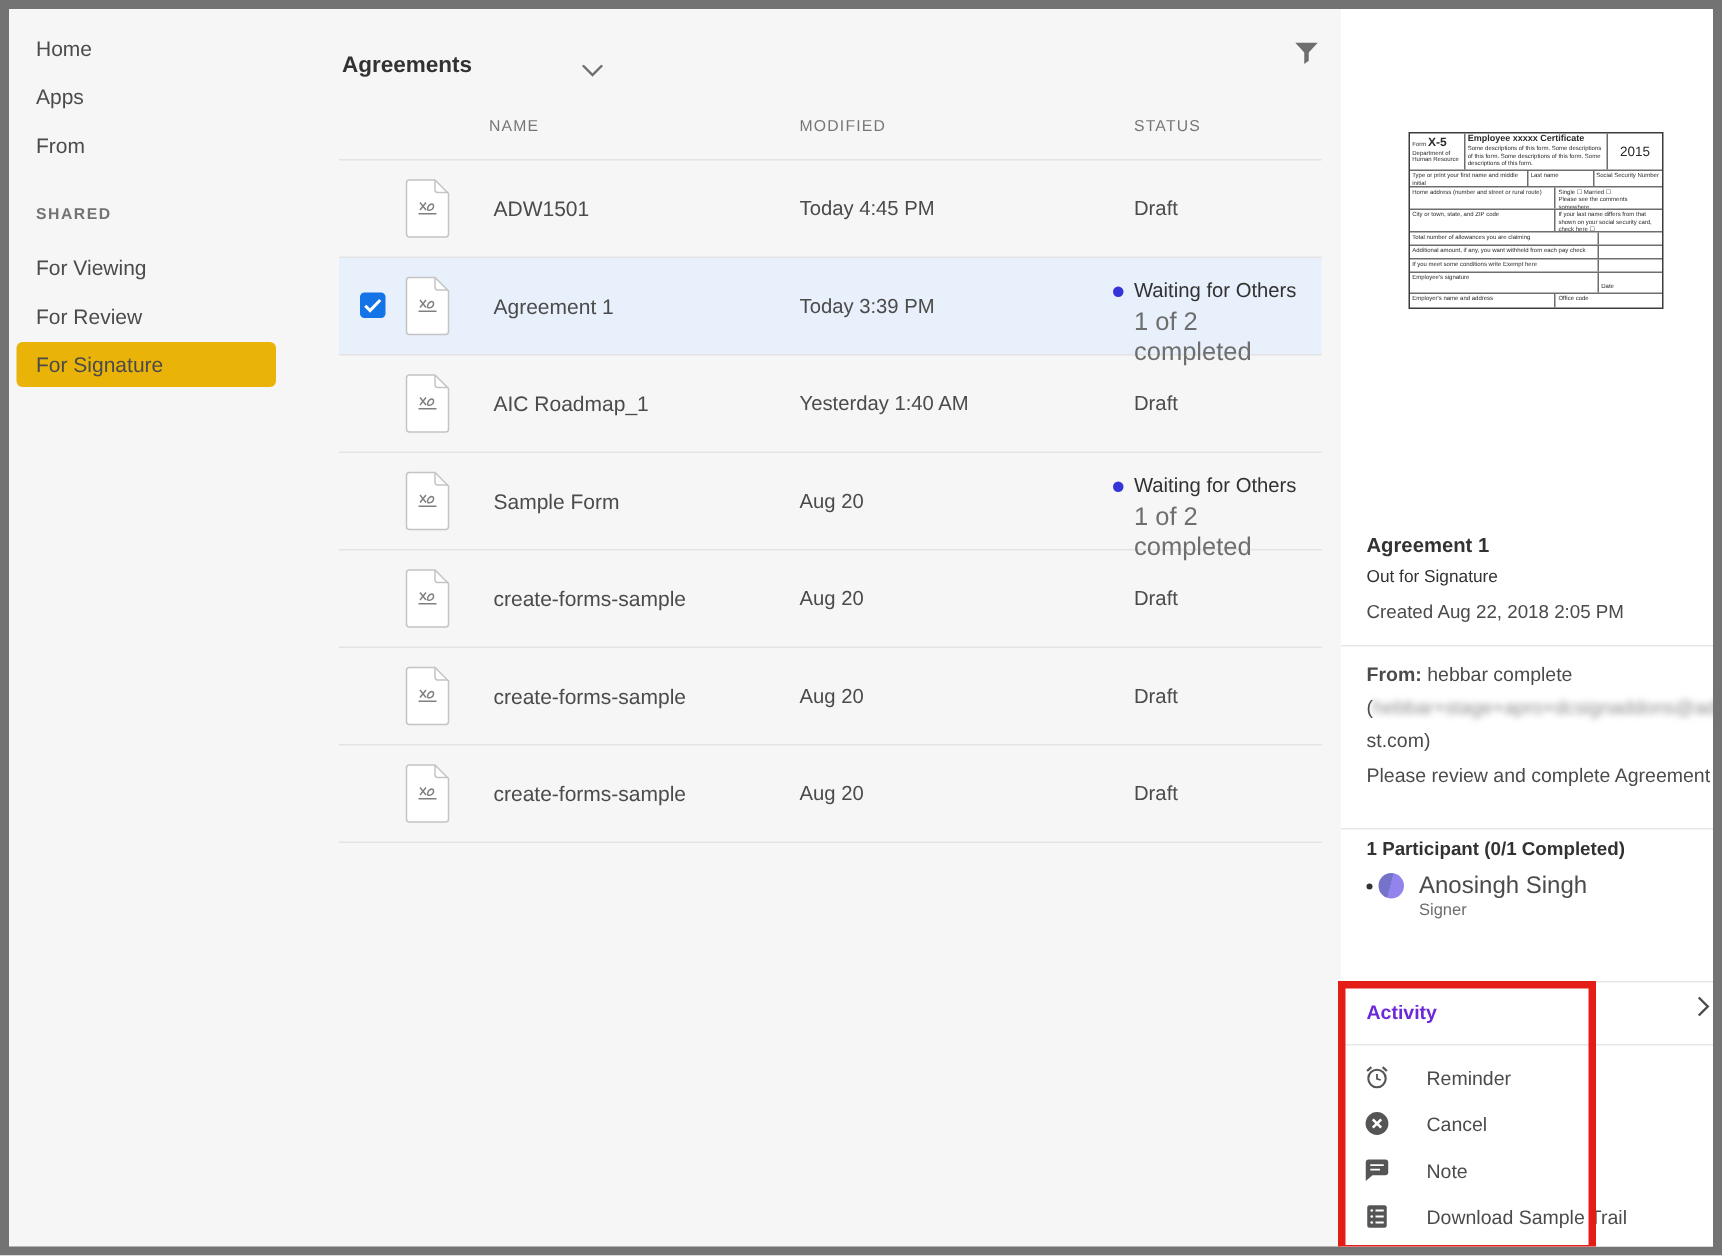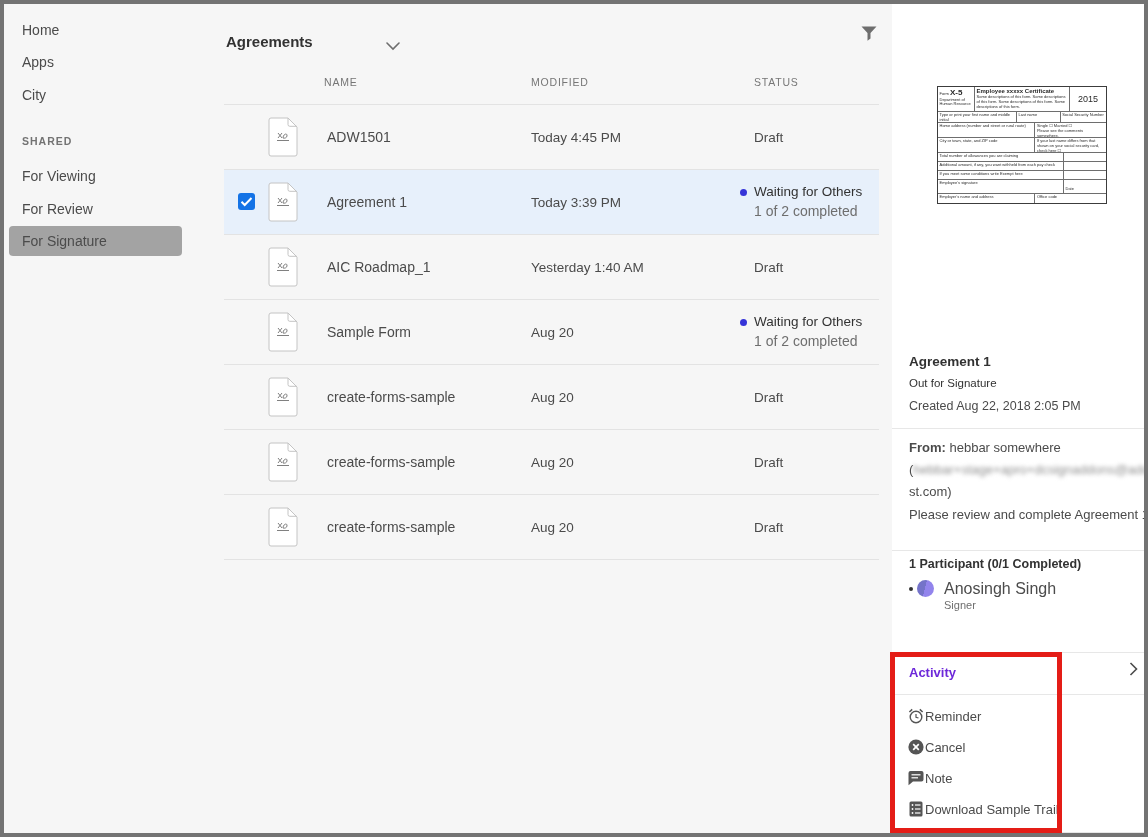--- a/index.html
+++ b/index.html
@@ -1,41 +1,41 @@
 <!DOCTYPE html>
 <html><head>
 <meta charset="utf-8">
 <style>
   html,body{margin:0;padding:0;background:#fff;}
-  .page{position:relative;width:1148px;height:837px;box-sizing:border-box;border:4px solid #737373;
+  .page{position:relative;width:1148px;height:837px;box-sizing:border-box;border:6px solid #737373;
         background:#f6f6f6;font-family:"Liberation Sans",sans-serif;color:#4b4b4b;overflow:hidden;}
 
   
   .side-item{position:absolute;left:18px;font-size:14px;color:#4b4b4b;cursor:pointer;white-space:nowrap;}
   .side-section{position:absolute;left:18px;font-size:10.5px;font-weight:bold;color:#737373;letter-spacing:1px;}
-  .side-pill{position:absolute;left:5px;width:173px;height:30px;background:#a3a3a3;border-radius:4px;}
+  .side-pill{position:absolute;left:5px;width:173px;height:30px;background:#eab308;border-radius:4px;}
   .side-pill span{position:absolute;left:13px;top:50%;transform:translateY(-50%);font-size:14px;color:#4b4b4b;}
 
   
   .list-title{position:absolute;left:222px;top:29px;font-size:15px;font-weight:bold;color:#323232;}
   .title-chev{position:absolute;left:382px;top:33px;cursor:pointer;}
   .filter-btn{position:absolute;left:857px;top:22px;cursor:pointer;}
   .col-head{position:absolute;top:72px;font-size:10.5px;color:#767676;letter-spacing:0.8px;}
 
   
   .rows{position:absolute;left:220px;top:100px;width:655px;border-top:1px solid #e3e3e3;}
   .row{position:relative;width:655px;height:64px;border-bottom:1px solid #e3e3e3;cursor:pointer;}
   .row.sel{background:#e7f0fb;}
   .row .cbx{position:absolute;left:14px;top:23px;width:17px;height:17px;background:#1473e6;border-radius:3px;cursor:pointer;}
   .icon-card{position:absolute;left:44px;top:12px;}
   .r-name{position:absolute;left:103px;top:50%;transform:translateY(-50%);font-size:14px;color:#4b4b4b;}
   .r-mod{position:absolute;left:307px;top:50%;transform:translateY(-50%);font-size:13.5px;color:#4b4b4b;}
   .r-status1{position:absolute;left:530px;top:50%;transform:translateY(-50%);font-size:13.5px;color:#4b4b4b;}
   .r-status-main{position:absolute;left:530px;top:14px;font-size:13.5px;color:#323232;}
-  .r-status-sub{position:absolute;left:530px;top:33px;font-size:14px;color:#6e6e6e;}
+  .r-status-sub{position:absolute;left:530px;top:33px;font-size:17px;color:#6e6e6e;}
   .r-dot{position:absolute;left:516px;top:19px;width:7px;height:7px;border-radius:50%;background:#3534d8;}
 
   
   .panel{position:absolute;left:888px;top:0;width:256px;height:833px;background:#ffffff;}
   .p-div{position:absolute;left:888px;width:258px;height:1px;background:#e7e7e7;}
   .p-text{position:absolute;left:905px;white-space:nowrap;}
   .blurred{filter:blur(2px);color:#8f8f8f;}
 
   
   .mini-form{position:absolute;left:933px;top:82px;width:170px;background:#fff;border:1px solid #3c3c3c;
@@ -47,36 +47,36 @@
   .mf-formno b{font-size:8px;margin-top:40px;}
   .mf-title b{font-size:6px;display:block;}
   .mf-year{font-size:9px;display:flex;align-items:center;justify-content:center;}
 
   
   .avatar{position:absolute;left:913px;top:576px;width:17px;height:17px;border-radius:50%;
           background:linear-gradient(105deg,#7473c9 47%,#9284ec 47%);}
   .p-bullet{position:absolute;left:905px;top:583px;width:4px;height:4px;border-radius:50%;background:#323232;}
 
   
-  .act-item{position:absolute;left:903px;display:flex;align-items:center;gap:0;cursor:pointer;}
+  .act-item{position:absolute;left:903px;display:flex;align-items:center;gap:24px;cursor:pointer;}
   .act-item span{font-size:13px;color:#4b4b4b;}
   .act-chev{position:absolute;left:1125px;top:658px;cursor:pointer;}
 
   .red-box{position:absolute;left:886px;top:648px;width:172px;height:181px;border:5px solid #e41d17;
            box-sizing:border-box;z-index:20;pointer-events:none;}
 </style>
 </head>
 <body>
 
 <div class="page">
 
   <nav>
     <div class="side-item" style="top:18px;">Home</div>
     <div class="side-item" style="top:50px;">Apps</div>
-    <div class="side-item" style="top:83px;">City</div>
+    <div class="side-item" style="top:83px;">From</div>
     <div class="side-section" style="top:131px;">SHARED</div>
     <div class="side-item" style="top:164px;">For Viewing</div>
     <div class="side-item" style="top:197px;">For Review</div>
     <div class="side-pill" style="top:222px;">
       <span>For Signature</span>
     </div>
   </nav>
 
   <div class="list-title">Agreements</div>
   <div class="title-chev">
@@ -265,21 +265,21 @@
   </div>
 
   <div class="p-text" style="top:350px;font-size:13.5px;font-weight:bold;color:#323232;">Agreement 1</div>
   <div class="p-text" style="top:373px;font-size:11.5px;font-weight:normal;color:#323232;">Out for Signature</div>
   <div class="p-text" style="top:395px;font-size:12.5px;">Created Aug 22, 2018 2:05 PM</div>
 
   <div class="p-div" style="top:424px;"></div>
 
   <div class="p-text" style="top:436px;font-size:13px;">
     <b>From:</b>
-    <span>hebbar somewhere</span>
+    <span>hebbar complete</span>
   </div>
   <div class="p-text" style="top:458px;font-size:13px;">
     <span>(</span><span class="blurred">hebbar+stage+apro+dcsignaddons@adobete</span>
   </div>
   <div class="p-text" style="top:480px;font-size:13px;">st.com)</div>
   <div class="p-text" style="top:503px;font-size:13px;">Please review and complete Agreement 1.</div>
 
   <div class="p-div" style="top:546px;"></div>
 
   <div class="p-text" style="top:553px;font-size:12.5px;font-weight:bold;color:#323232;">1 Participant (0/1 Completed)</div>

